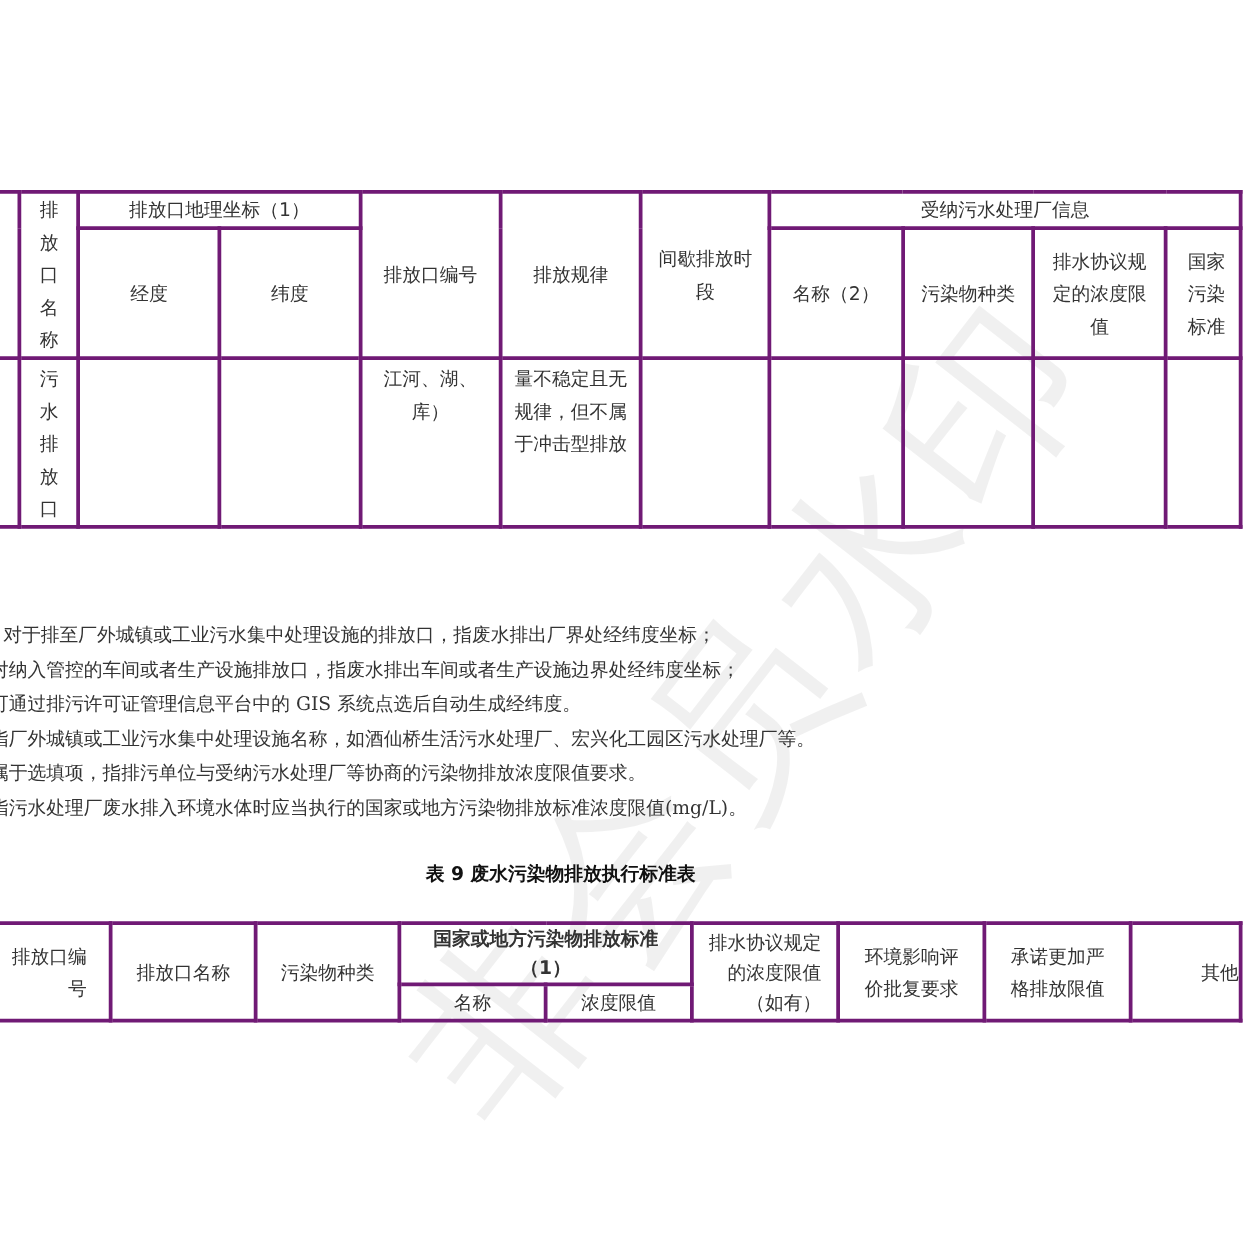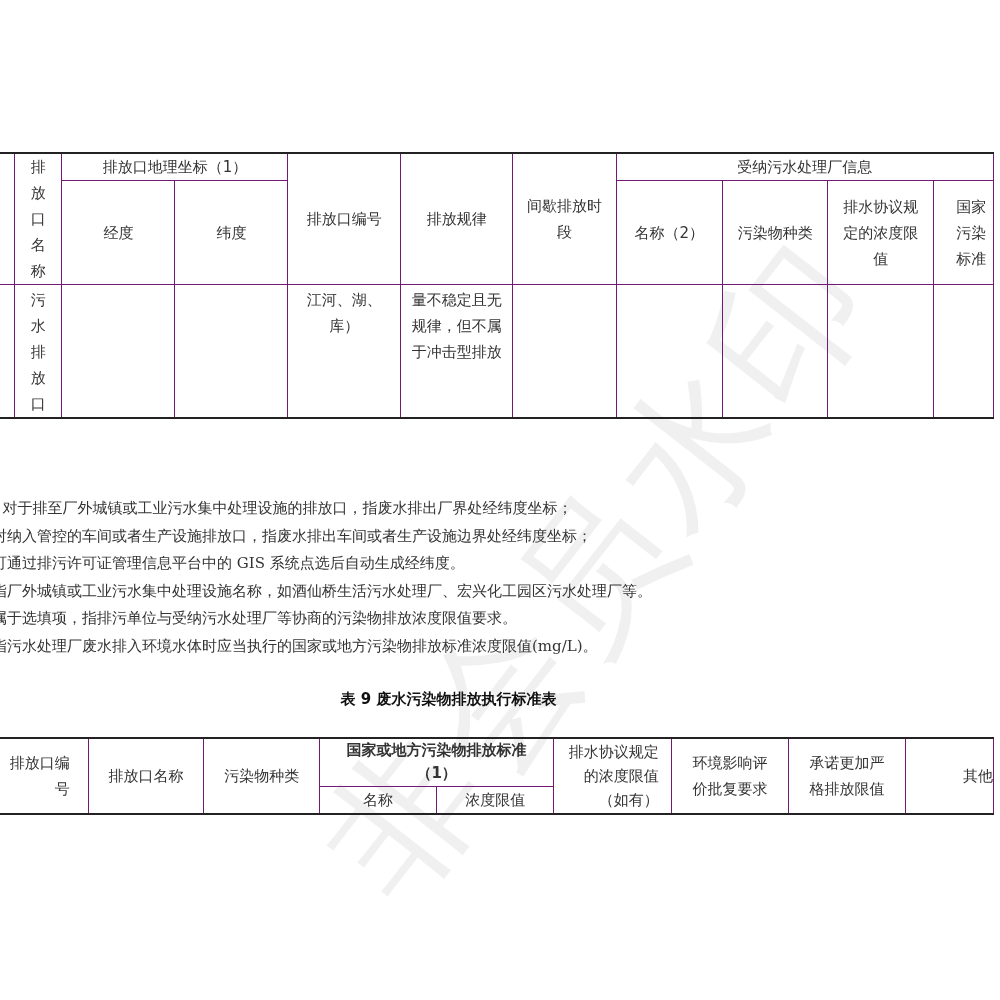--- a/index.html
+++ b/index.html
@@ -4,21 +4,21 @@
 <style>
   html, body { margin: 0; padding: 0; }
   body {
     width: 1000px; height: 1000px; position: relative; overflow: hidden;
     background: #ffffff; color: #333333;
     font-family: "DejaVu Sans", "Liberation Sans", sans-serif;
   }
   .abs { position: absolute; }
   table.grid { border-collapse: collapse; table-layout: fixed; position: absolute; }
   table.grid td {
-    border: 1px solid #701a75; padding: 0; text-align: center; vertical-align: middle;
+    border: 3px solid #701a75; padding: 0; text-align: center; vertical-align: middle;
     font-size: 15px; line-height: 26px; color: #333;
   }
   .t1 { left: -6px; top: 152px; border-top: 2px solid #222; border-bottom: 2px solid #222; }
   .t2 { left: -6px; top: 737px; border-top: 2px solid #222; border-bottom: 2px solid #222; }
   .vert { width: 18px; margin: 0 auto; word-break: break-all; line-height: 26px; }
   .body-cell { vertical-align: top !important; font-family: "DejaVu Serif", "Liberation Serif", serif; }
   .body-cell .inner { padding-top: 2px; line-height: 26px; }
   .wrap { padding: 0 8px; line-height: 26px; }
   .notes { left: -8px; top: 495px; font-family: "DejaVu Serif", "Liberation Serif", serif; font-size: 15px; color: #333; }
   .notes div { height: 27.5px; line-height: 27.5px; white-space: nowrap; }
@@ -63,21 +63,21 @@
     <td colspan="4">受纳污水处理厂信息</td>
   </tr>
   <tr style="height:104px">
     <td>经度</td>
     <td>纬度</td>
     <td>名称（2）</td>
     <td>污染物种类</td>
     <td>
           <div class="wrap">排水协议规定的浓度限值</div>
         </td>
-    <td style="text-align:right;overflow:hidden;">
+    <td style="text-align:center;overflow:hidden;">
           <div style="width:42px;padding-left:10px;word-break:break-all;line-height:26px;">国家污染标准</div>
         </td>
   </tr>
   <tr style="height:133px">
     <td></td>
     <td class="body-cell">
           <div class="vert inner">污水排放口</div>
         </td>
     <td class="body-cell"></td>
     <td class="body-cell"></td>

